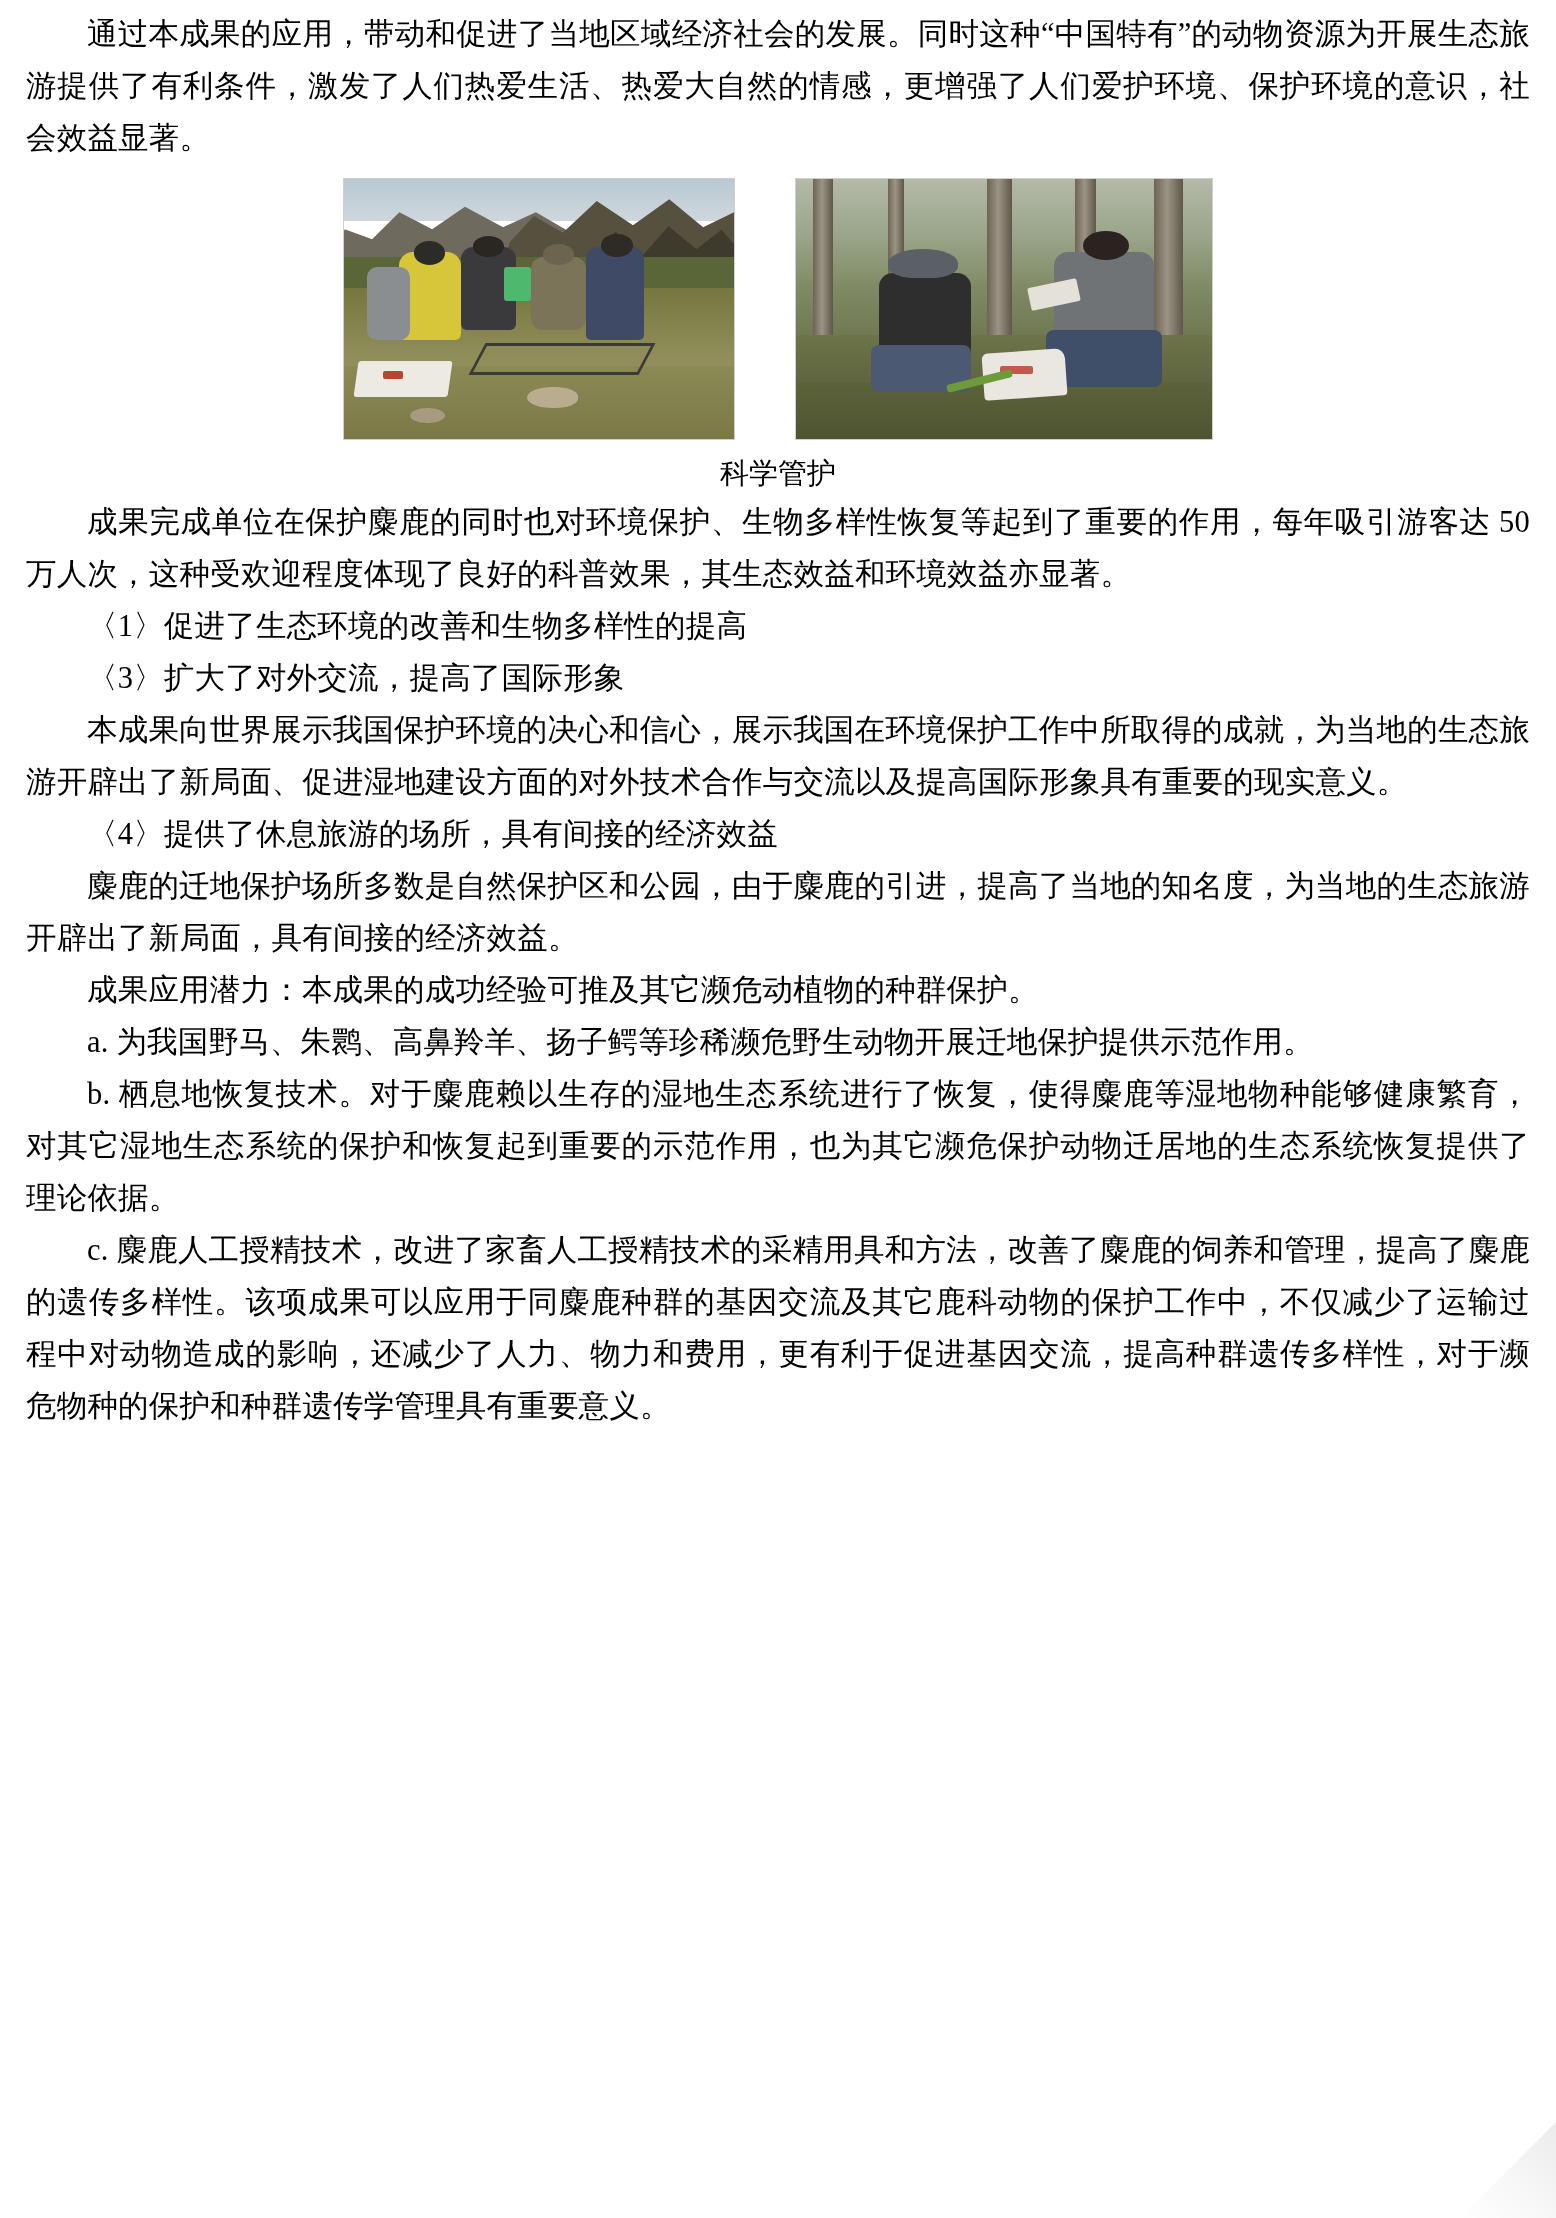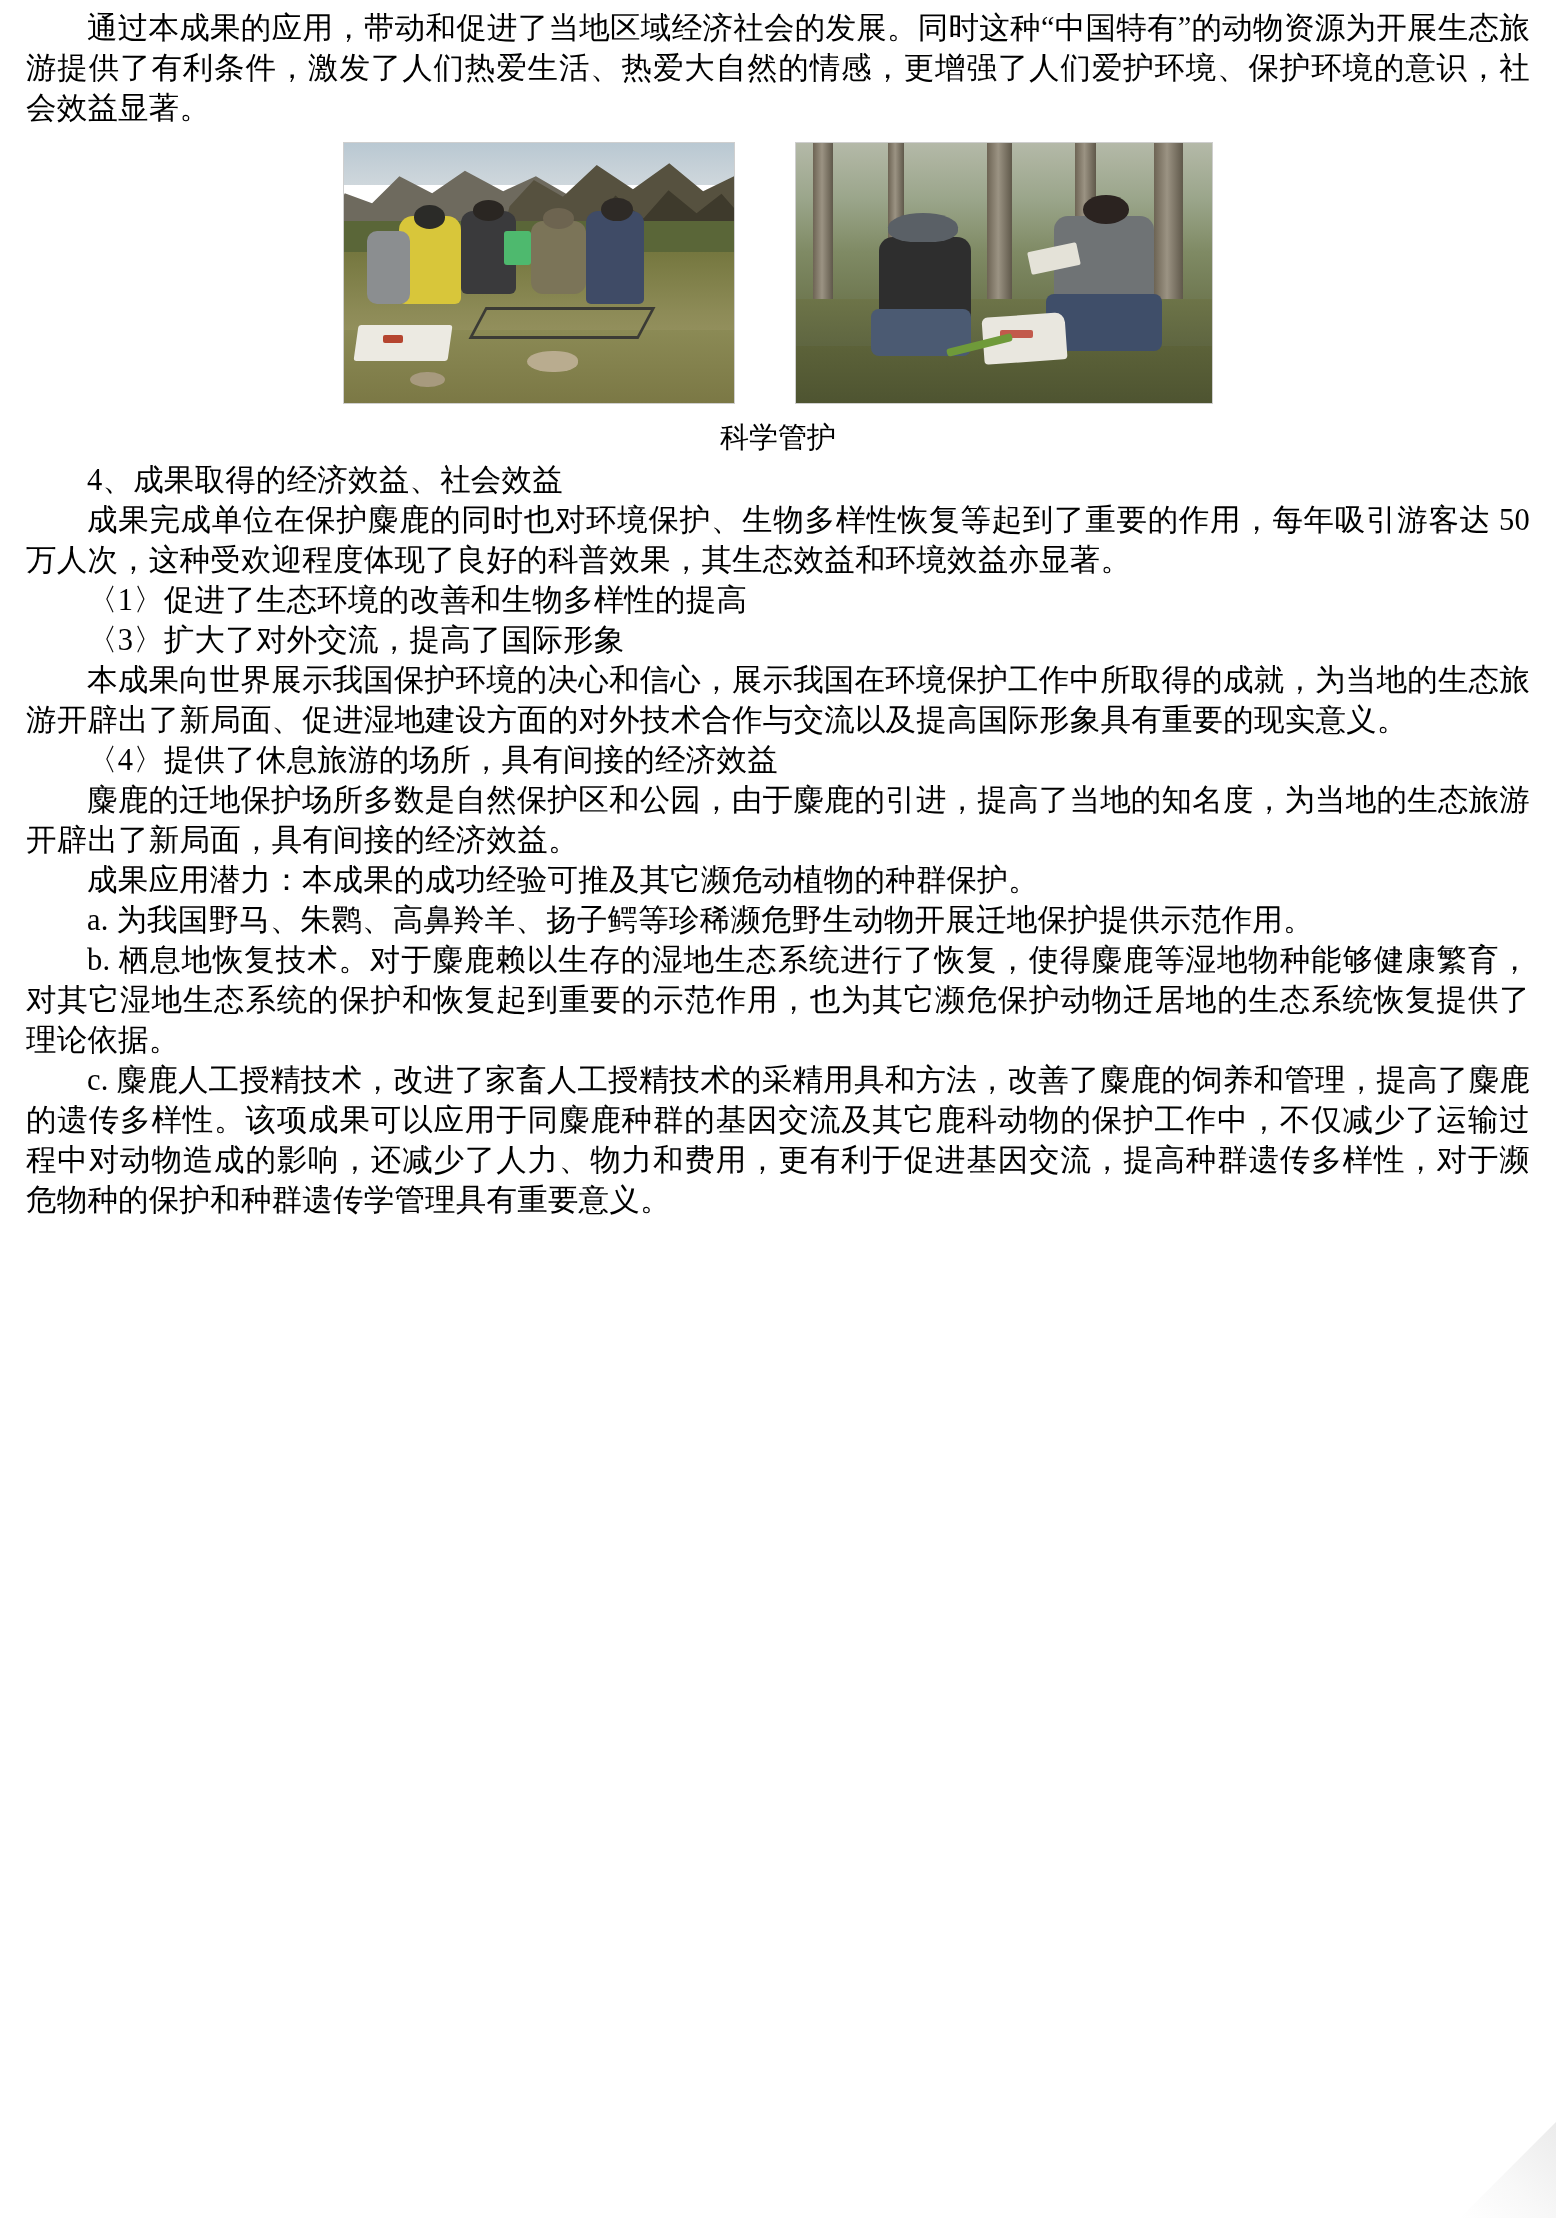--- a/index.html
+++ b/index.html
@@ -18,21 +18,21 @@
   .page {
     position: relative;
     width: 1556px;
     height: 2218px;
     box-sizing: border-box;
     padding: 8px 26px 0 26px;
   }
   p {
     margin: 0;
     font-size: 30.5px;
-    line-height: 40px;
+    line-height: 52px;
     text-align: justify;
     text-justify: inter-ideograph;
     letter-spacing: 0.2px;
   }
   p.indent {
     text-indent: 61px;
   }
   .figure-block {
     width: 100%;
     margin-top: 14px;
@@ -224,21 +224,20 @@
 
         <div class="p2-bag"></div>
         <div class="p2-bag-red"></div>
         <div style="position:absolute; left:36%; top:76%; width:16%; height:3%; background:#6f9a3a; border-radius:3px; transform:rotate(-14deg);"></div>
       </div>
 
     </div>
     <div class="caption">科学管护</div>
   </div>
 
-  <p class="indent">4、成果取得的经济效益、社会效益</p>
   <p class="indent">成果完成单位在保护麋鹿的同时也对环境保护、生物多样性恢复等起到了重要的作用，每年吸引游客达 50 万人次，这种受欢迎程度体现了良好的科普效果，其生态效益和环境效益亦显著。</p>
   <p class="indent">〈1〉促进了生态环境的改善和生物多样性的提高</p>
   <p class="indent">〈3〉扩大了对外交流，提高了国际形象</p>
   <p class="indent">本成果向世界展示我国保护环境的决心和信心，展示我国在环境保护工作中所取得的成就，为当地的生态旅游开辟出了新局面、促进湿地建设方面的对外技术合作与交流以及提高国际形象具有重要的现实意义。</p>
   <p class="indent">〈4〉提供了休息旅游的场所，具有间接的经济效益</p>
   <p class="indent">麋鹿的迁地保护场所多数是自然保护区和公园，由于麋鹿的引进，提高了当地的知名度，为当地的生态旅游开辟出了新局面，具有间接的经济效益。</p>
   <p class="indent">成果应用潜力：本成果的成功经验可推及其它濒危动植物的种群保护。</p>
   <p class="indent">a.  为我国野马、朱鹮、高鼻羚羊、扬子鳄等珍稀濒危野生动物开展迁地保护提供示范作用。</p>
   <p class="indent">b. 栖息地恢复技术。对于麋鹿赖以生存的湿地生态系统进行了恢复，使得麋鹿等湿地物种能够健康繁育，对其它湿地生态系统的保护和恢复起到重要的示范作用，也为其它濒危保护动物迁居地的生态系统恢复提供了理论依据。</p>
   <p class="indent">c. 麋鹿人工授精技术，改进了家畜人工授精技术的采精用具和方法，改善了麋鹿的饲养和管理，提高了麋鹿的遗传多样性。该项成果可以应用于同麋鹿种群的基因交流及其它鹿科动物的保护工作中，不仅减少了运输过程中对动物造成的影响，还减少了人力、物力和费用，更有利于促进基因交流，提高种群遗传多样性，对于濒危物种的保护和种群遗传学管理具有重要意义。</p>

